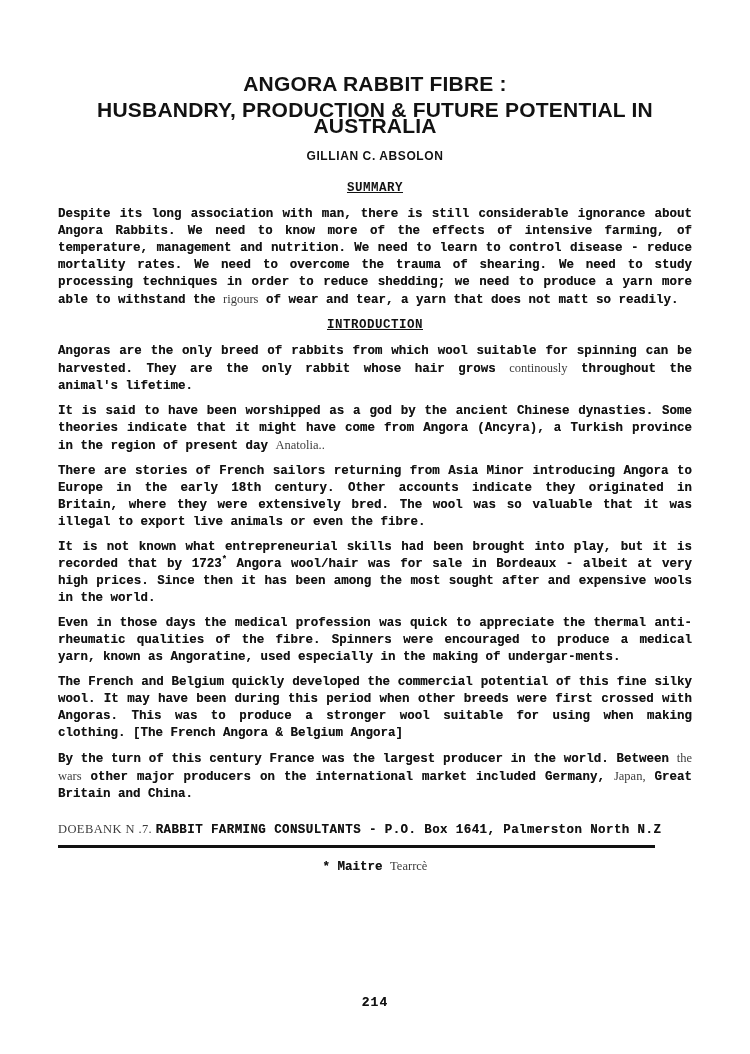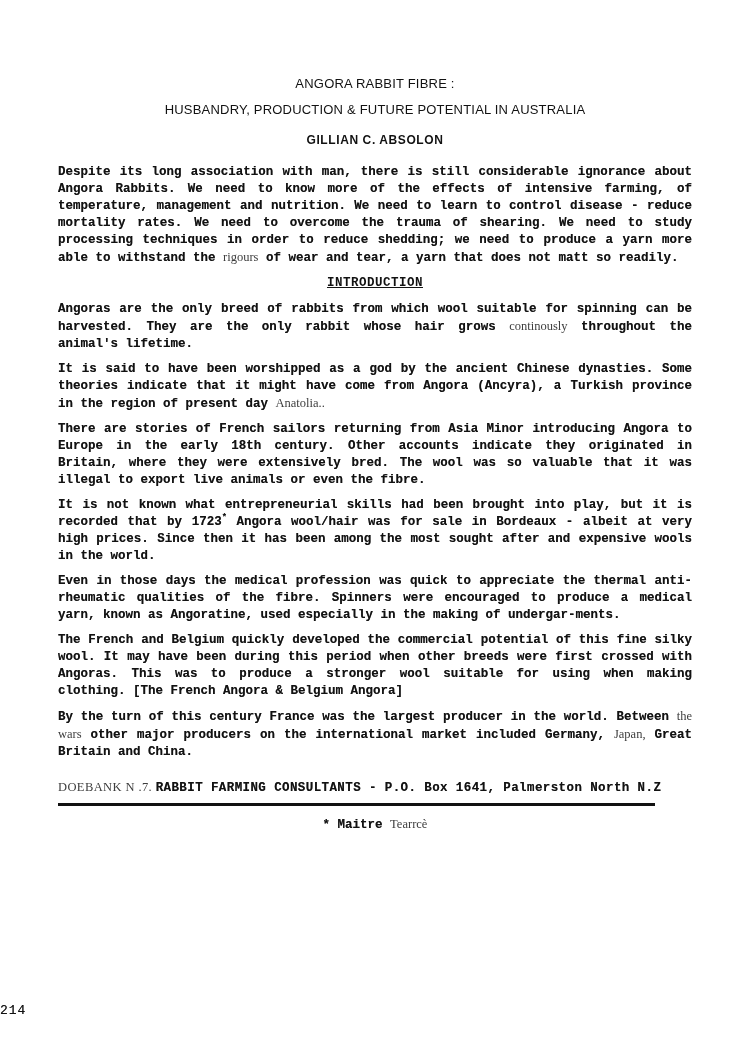--- a/index.html
+++ b/index.html
@@ -14,22 +14,22 @@
     width:750px;height:1054px;
     background:var(--paper);
     overflow:hidden;
     padding:76px 58px 0 58px;
     font-family:"Liberation Mono","DejaVu Sans Mono",monospace;
     color:var(--ink);
   }
   .titleblock{text-align:center;}
   .title{
     font-family:"Liberation Sans","DejaVu Sans",sans-serif;
-    font-weight:400;
-    font-size:13px;
+    font-weight:700;
+    font-size:21px;
     line-height:16px;
     letter-spacing:0.2px;
     margin-bottom:10px;
     color:var(--ink);
   }
   .title2{margin-bottom:14px;}
   .author{
     font-family:"Liberation Sans","DejaVu Sans",sans-serif;
     font-weight:700;
     font-size:12px;
@@ -77,39 +77,40 @@
     background:var(--ink);
     margin:4px 0 10px 0;
   }
   .footnote{
     text-align:center;
     margin-bottom:0;
   }
   .page-number{
     position:absolute;
     left:0;right:0;
-    bottom:36px;
-    text-align:left;
+    bottom:44px;
+    text-align:center;
     font-size:13px;
-    font-weight:400;
+    font-weight:700;
     letter-spacing:1px;
     text-shadow:0 0 0.5px rgba(0,0,0,0.55);
   }
 </style>
 </head>
 <body>
 
 <div class="page">
 
   <header class="titleblock">
     <div class="title">ANGORA RABBIT FIBRE :</div>
     <div class="title title2">HUSBANDRY, PRODUCTION &amp; FUTURE POTENTIAL IN AUSTRALIA</div>
     <div class="author">GILLIAN C. ABSOLON</div>
   </header>
 
+  <h2 class="sect">SUMMARY</h2>
   <p class="body-p"><span>Despite its long association with man, there is still considerable ignorance about Angora Rabbits.  We need to know more of the effects of intensive farming,  of temperature, management and nutrition.  We need to learn to control disease - reduce mortality rates.  We need to overcome the trauma of shearing.  We need to study processing techniques in order to reduce shedding;  we need to produce a yarn more able to withstand the </span><span class="alt">rigours</span><span> of wear and tear, a yarn that does not matt so readily.</span></p>
 
   <h2 class="sect">INTRODUCTION</h2>
   <p class="body-p"><span>Angoras are the only breed of rabbits from which wool suitable for spinning can be harvested.  They are the only rabbit whose hair grows </span><span class="alt">continously</span><span> throughout the animal's lifetime.</span></p>
   <p class="body-p"><span>It is said to have been worshipped as a god by the ancient Chinese dynasties. Some theories indicate that it might have come from Angora (Ancyra), a Turkish province in the region of present day </span><span class="alt">Anatolia..</span></p>
   <p class="body-p"><span>There are stories of French sailors returning from Asia Minor introducing Angora to Europe in the early 18th century.  Other accounts indicate they originated in Britain,  where they were extensively bred.  The wool was so valuable that it was illegal to export live animals or even the fibre.</span></p>
   <p class="body-p"><span>It is not known what entrepreneurial skills had  been brought into play, but it is recorded that by 1723</span><sup>*</sup><span> Angora wool/hair was for sale in Bordeaux - albeit at very high prices.  Since then it has been among the most sought after and expensive wools in the world.</span></p>
   <p class="body-p"><span>Even in those days the medical profession was quick to appreciate the thermal anti-rheumatic qualities of the fibre.  Spinners were encouraged to produce a medical yarn, known as Angoratine, used especially in the making of undergar-ments.</span></p>
   <p class="body-p"><span>The French and Belgium quickly developed the commercial potential of this fine silky wool.  It may have been during this period when other breeds were first crossed with Angoras.  This was to produce a stronger wool suitable for using when making clothing. [The French Angora &amp; Belgium Angora]</span></p>
   <p class="body-p"><span>By the turn of this century France was the largest producer in the world. Between </span><span class="alt">the wars</span><span> other major producers on the international market included Germany, </span><span class="alt">Japan,</span><span> Great Britain and China.</span></p>

